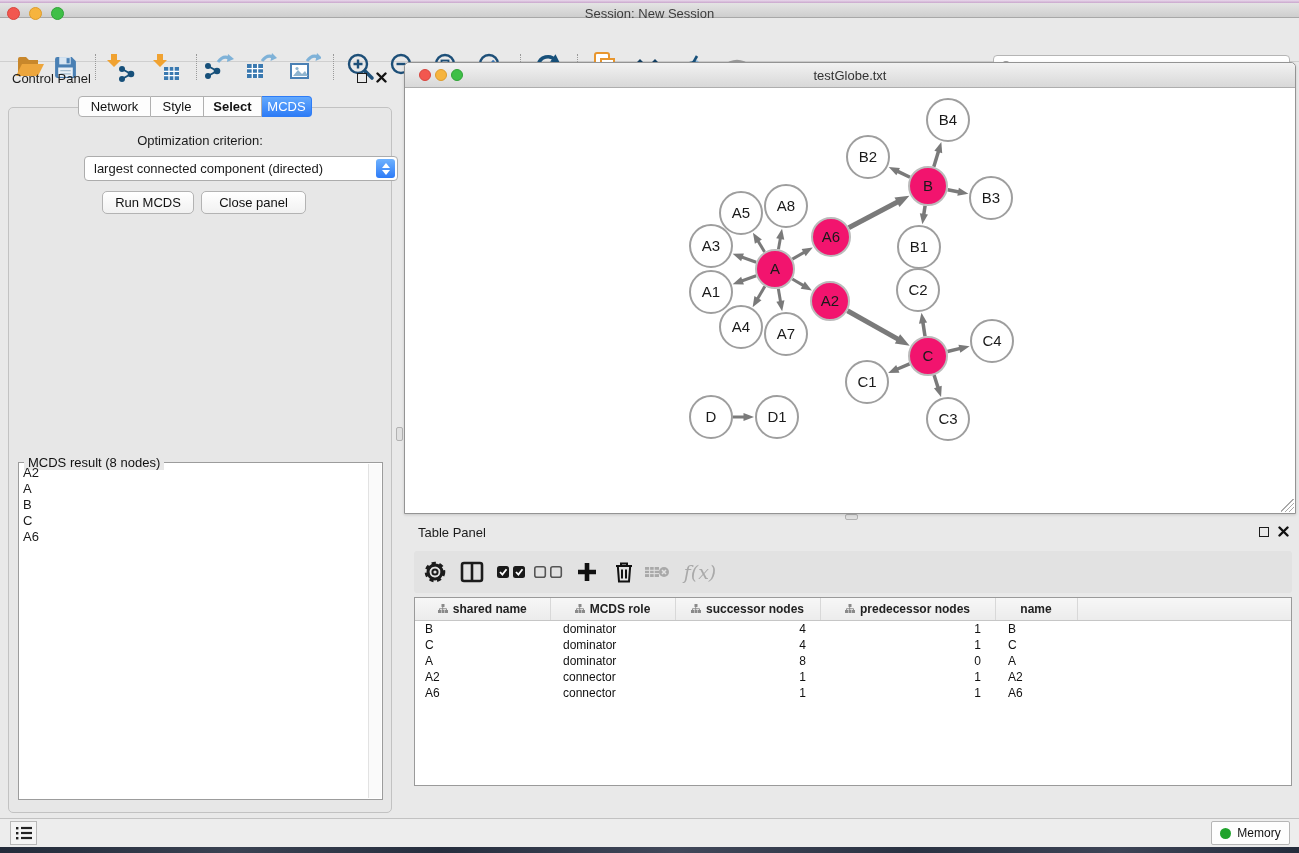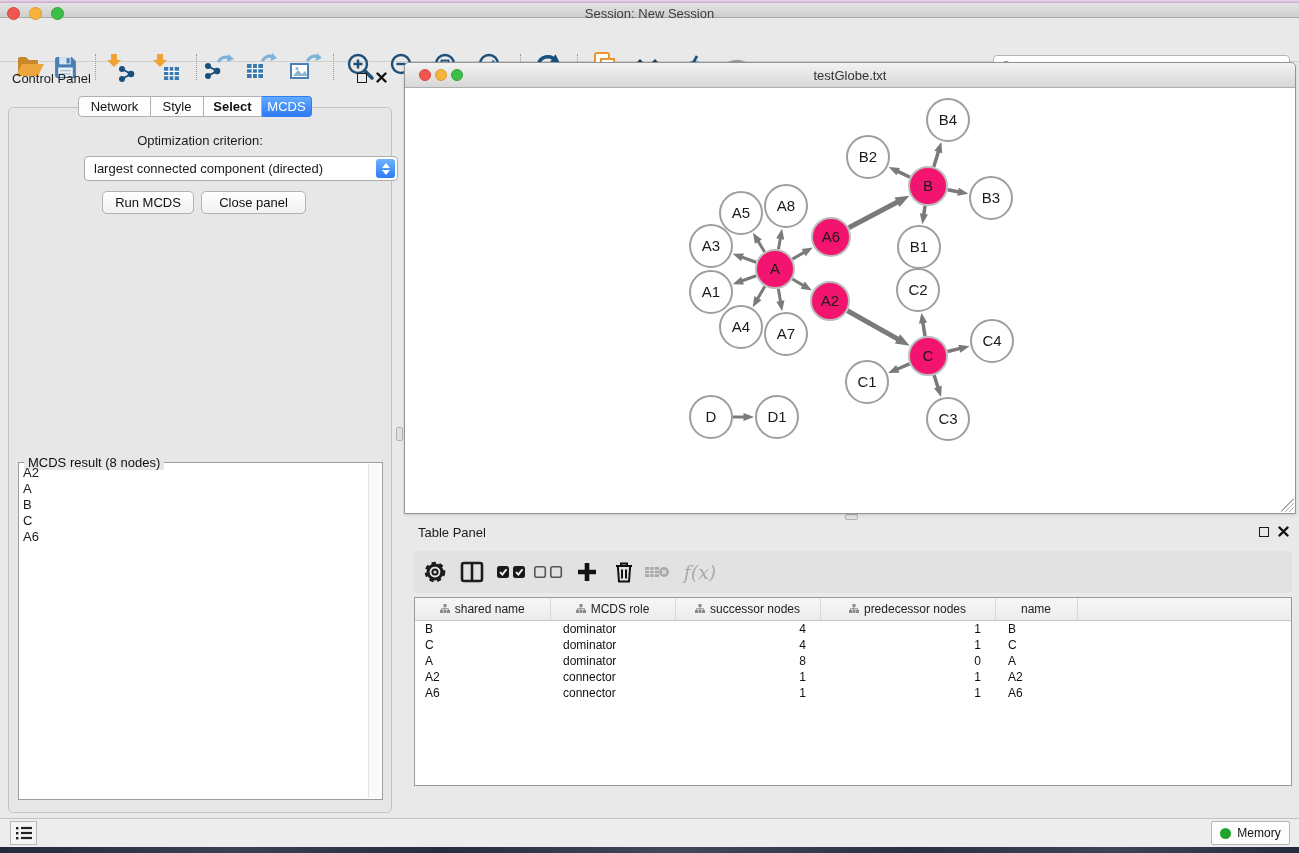--- a/index.html
+++ b/index.html
@@ -55,21 +55,21 @@
      background:linear-gradient(135deg,transparent 45%,#aaa 45%,#aaa 50%,transparent 50%,transparent 62%,#aaa 62%,#aaa 67%,transparent 67%,transparent 79%,#aaa 79%,#aaa 84%,transparent 84%);}
   .grabber{position:absolute;background:#e0e0e0;border:1px solid #b2b2b2;border-radius:2px;}
   
   #tp-title{left:418px;top:525px;font-size:13px;color:#1c1c1c;}
   #tp-toolbar{left:414px;top:551px;width:878px;height:42px;background:#e2e2e2;border-radius:3px;}
   .tp-icon{position:absolute;top:556px;width:32px;height:32px;display:flex;align-items:center;justify-content:center;}
   #fx-label{font-family:"DejaVu Serif",serif;font-style:italic;font-size:19px;color:#a9a9a9;}
   #node-table-wrap{left:414px;top:597px;width:878px;height:189px;background:#fff;border:1px solid #9a9a9a;overflow:hidden;}
   table{border-collapse:collapse;table-layout:fixed;width:876px;font-size:12px;}
   th{height:22px;background:linear-gradient(#f7f7f7,#ececec);border-bottom:1px solid #c6c6c6;border-right:1px solid #d8d8d8;
-     font-weight:normal;color:#222;text-align:center;white-space:nowrap;overflow:hidden;}
+     font-weight:bold;color:#222;text-align:center;white-space:nowrap;overflow:hidden;}
   th:last-child{border-right:none;}
   td{height:16px;white-space:nowrap;overflow:hidden;color:#111;}
   td.c0{padding-left:10px;} td.c1{padding-left:13px;}
   td.c2,td.c3{text-align:right;padding-right:14px;}
   td.c4{padding-left:13px;}
   .hdr-tree{margin-right:5px;vertical-align:-1px;}
   
   #bottom-tabs{left:672px;top:790px;height:22px;font-size:13px;}
   #bottom-tabs .seg{background:#fff;}
   #bottom-tabs .seg.active{background:linear-gradient(#57a3fd,#2e7cf6);}

